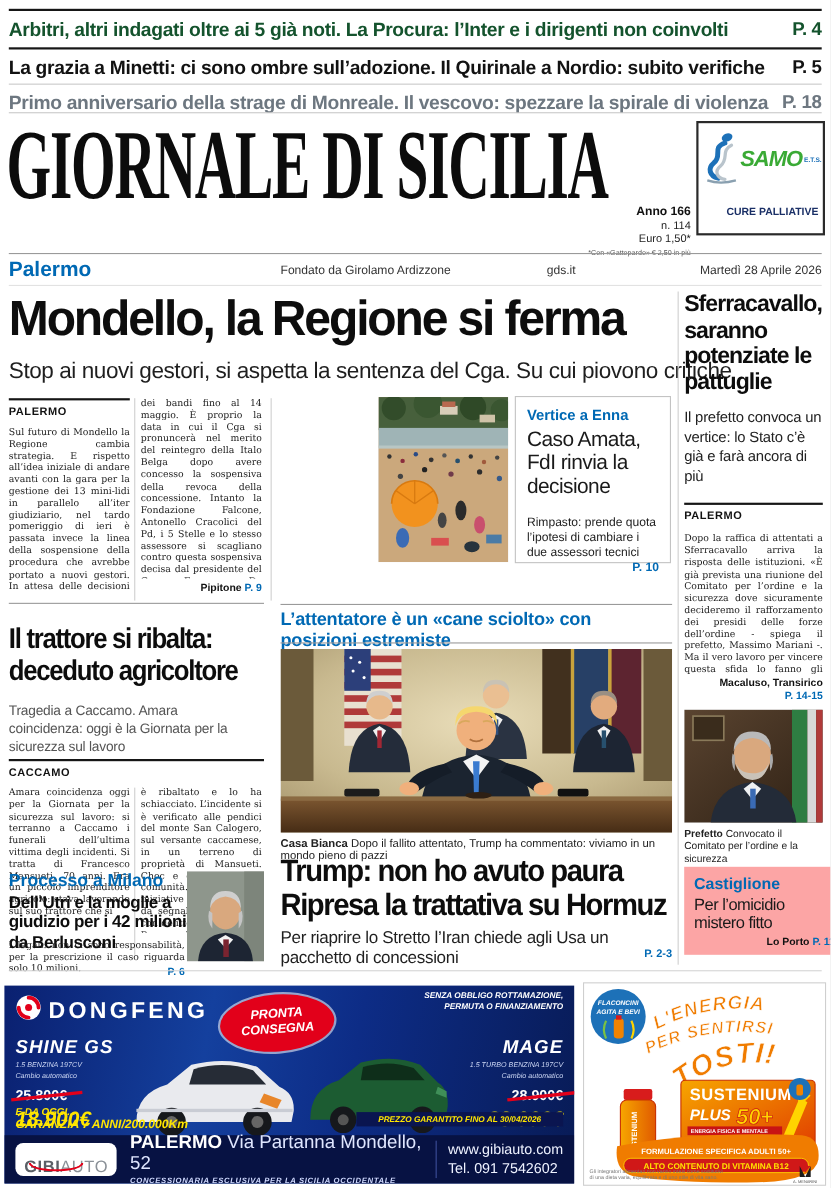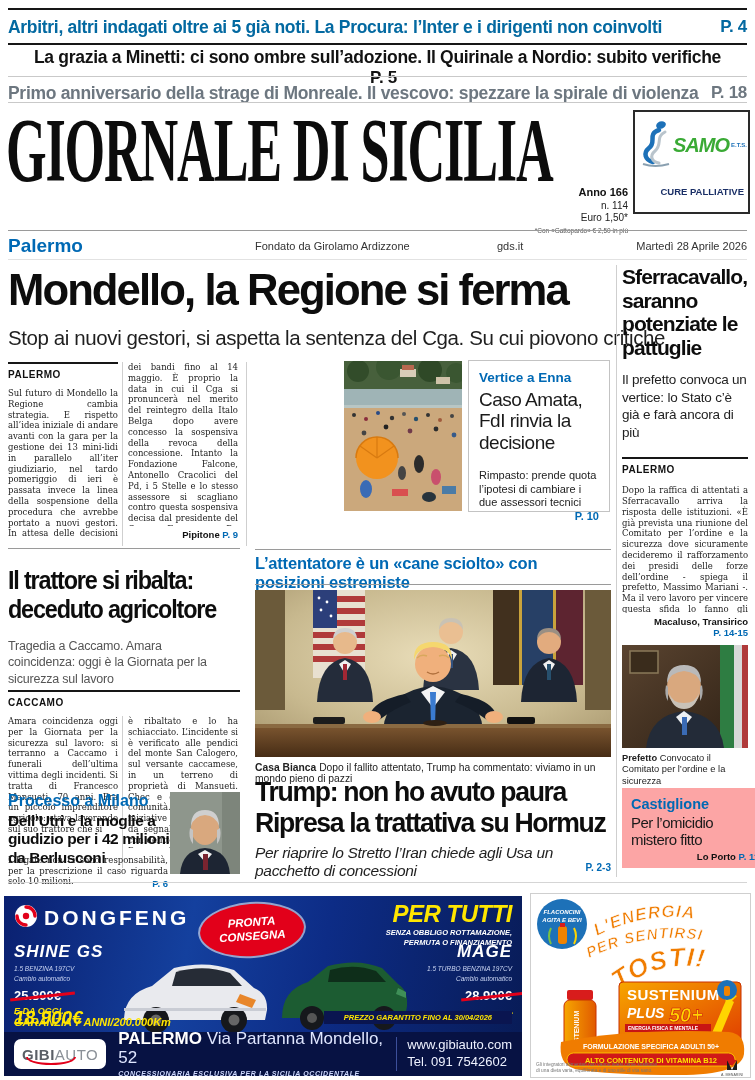--- a/index.html
+++ b/index.html
@@ -10,21 +10,21 @@
     background:#ffffff; overflow:hidden; color:#111;
   }
   .abs { position:absolute; }
   .rule { position:absolute; background:#c9c9c9; height:1px; }
   .rule.dark { background:#161616; height:2px; }
   .vrule { position:absolute; background:#cfcfcf; width:1px; }
 
   
   .teaser { position:absolute; left:8px; right:8px; display:flex; justify-content:space-between; align-items:center; font-weight:bold; font-size:17.5px; letter-spacing:-0.3px; }
   .teaser .tz-page { font-size:17px; white-space:nowrap; margin-left:12px; }
-  .tz-blue { color:#0369a1; } .tz-black { color:#121212; } .tz-gray { color:#6d7780; }
+  .tz-blue { color:#14532d; } .tz-black { color:#121212; } .tz-gray { color:#6d7780; }
 
   
   .logotype {
     position:absolute; left:6px; top:106px; font-family:"Liberation Serif","DejaVu Serif",serif;
     font-weight:bold; font-size:90px; line-height:1; letter-spacing:-2px; color:#0c0c0c;
     transform:scaleX(0.58); transform-origin:left top; white-space:nowrap;
   }
   .mast-info { position:absolute; right:127px; top:186px; text-align:right; line-height:1.25; }
   .mast-info .mi-anno { font-weight:bold; font-size:11px; }
   .mast-info .mi-num, .mast-info .mi-price { font-size:10px; color:#222; }
@@ -67,21 +67,21 @@
   
   .du-k  { position:absolute; left:8px; top:792px; color:#0069b4; font-weight:bold; font-size:16px; }
   .du-hl { position:absolute; left:8px; top:812px; width:162px; font-size:15.5px; font-weight:bold; line-height:1.18; letter-spacing:-0.4px; color:#0d0d0d; }
   .du-tx { position:absolute; left:8px; top:855px; width:160px; font-family:"DejaVu Serif","Liberation Serif",serif; font-size:8.5px; line-height:10.5px; text-align:justify; color:#1c1c1c; }
   .du-pg { position:absolute; left:8px; top:878px; width:160px; text-align:right; font-weight:bold; font-size:9.5px; color:#0069b4; }
 
   
   .tp-k { position:absolute; left:255px; top:554px; width:356px; color:#0069b4; font-weight:bold; font-size:16.5px; letter-spacing:-0.2px; }
   .tp-cap { position:absolute; left:255px; top:762px; width:356px; font-size:10.3px; color:#222; }
   .tp-hl { position:absolute; left:255px; top:777px; width:370px; font-size:28px; font-weight:bold; letter-spacing:-1.4px; line-height:1.1; color:#0d0d0d; transform:scaleX(0.95); transform-origin:left top; }
-  .tp-sub { position:absolute; left:255px; top:844px; width:356px; font-size:15.5px; font-weight:400; letter-spacing:-0.3px; color:#1f1f1f;font-style:italic; }
+  .tp-sub { position:absolute; left:255px; top:844px; width:356px; font-size:15.5px; font-weight:400; letter-spacing:-0.3px; color:#1f1f1f; }
   .tp-pg { position:absolute; left:255px; top:862px; width:356px; text-align:right; font-size:10px; font-weight:bold; color:#0069b4; }
 
   
   .sb { position:absolute; left:622px; top:265px; width:126px; }
   .sb-hl { font-size:21px; font-weight:bold; letter-spacing:-0.9px; line-height:1.12; color:#0d0d0d; }
   .sb-sf { margin-top:12px; font-size:13.5px; line-height:1.3; color:#222; letter-spacing:-0.2px; }
   .sb-kick { margin-top:16px; }
   .sb-body { margin-top:10px; height:128px; }
   .sb-photo { position:absolute; left:622px; top:645px; width:126px; height:103px; }
   .sb-cap { position:absolute; left:622px; top:753px; width:126px; }
@@ -104,42 +104,42 @@
   .df-spec.l { left:10px; } .df-spec.r { right:10px; text-align:right; }
   .df-model { font-size:17px; font-weight:bold; font-style:italic; letter-spacing:1px; }
   .df-sub { font-size:6.5px; color:#c9d4f2; margin-top:2px; line-height:1.5; font-style:italic; }
   .df-old { display:inline-block; position:relative; font-size:13px; font-weight:bold; margin-top:4px; }
   .df-old::after { content:""; position:absolute; left:-4px; right:-14px; top:48%; height:2.5px; background:#e2001a; transform:rotate(-6deg); }
   .df-new { font-size:19px; font-weight:bold; font-style:italic; color:#ffe600; margin-top:3px; }
   .df-warranty { position:absolute; left:10px; bottom:48px; font-style:italic; font-weight:bold; color:#ffe600; }
   .df-warranty .w1 { font-size:9px; } .df-warranty .w2 { font-size:11px; }
   .df-note { position:absolute; right:10px; bottom:52px; font-size:7.5px; font-style:italic; font-weight:bold; color:#ffe600; background:#0a1550; padding:2px 20px; }
   .df-bar { position:absolute; left:0; right:0; bottom:0; height:44px; background:#071243; display:flex; align-items:center; padding:0 10px; gap:12px; }
-  .gibi { background:#fff; border-radius:7px; width:100px; height:30px; display:flex; align-items:center; justify-content:center; position:relative; }
+  .gibi { background:#fff; border-radius:7px; width:100px; height:30px; display:flex; align-items:flex-end; justify-content:center; position:relative; }
   .gibi .g1 { color:#5a5f66; font-weight:bold; font-size:15px; letter-spacing:0.5px; }
   .gibi .g2 { color:#8a9097; font-size:15px; letter-spacing:0.5px; }
   .gibi::after { content:""; position:absolute; left:12px; right:30px; bottom:4px; height:6px; border:2px solid #e2001a; border-top:none; border-radius:0 0 50% 50%/0 0 100% 100%; }
   .df-city { line-height:1.1; }
   .df-city .c1 { font-size:17px; } .df-city .c1 b { font-weight:bold; } .df-city .c1 span.addr { font-weight:300; color:#dfe6ff; }
   .df-city .c2 { font-size:7px; font-style:italic; font-weight:bold; letter-spacing:0.6px; color:#cfd9ff; margin-top:2px; }
   .df-contact { border-left:1px solid #3c4f9a; padding-left:10px; font-size:13px; color:#eef2ff; line-height:1.3; white-space:nowrap; }
   .ad-su { position:absolute; left:530px; top:893px; width:221px; height:185px; background:#fff; border:1px solid #cfcfcf; }
 </style>
 </head>
 <body>
 
 <div id="page">
 
   <div class="rule dark" style="left:8px; right:8px; top:8px;"></div>
   <div class="teaser tz-blue" style="top:13px; height:28px;">
     <span>Arbitri, altri indagati oltre ai 5 già noti. La Procura: l’Inter e i dirigenti non coinvolti</span>
     <span class="tz-page">P. 4</span>
   </div>
   <div class="rule dark" style="left:8px; right:8px; top:43px;"></div>
-  <div class="teaser tz-black" style="top:47px; height:28px;flex-direction:column;">
+  <div class="teaser tz-black" style="top:47px; height:28px;">
     <span>La grazia a Minetti: ci sono ombre sull’adozione. Il Quirinale a Nordio: subito verifiche</span>
     <span class="tz-page">P. 5</span>
   </div>
   <div class="rule" style="left:8px; right:8px; top:76px;"></div>
   <div class="teaser tz-gray" style="top:79px; height:28px;">
     <span>Primo anniversario della strage di Monreale. Il vescovo: spezzare la spirale di violenza</span>
     <span class="tz-page">P. 18</span>
   </div>
   <div class="rule" style="left:8px; right:8px; top:102px;"></div>
 
@@ -432,21 +432,20 @@
           <circle cx="12" cy="12" r="3.2" fill="#e2001a"></circle>
         </svg>
       </span>
       <span class="nm">DONGFENG</span>
     </div>
     <div class="df-badge">
       <span>PRONTA</span>
       <span>CONSEGNA</span>
     </div>
     <div class="df-right">
-      <div class="big">PER TUTTI</div>
       <div class="sm">SENZA OBBLIGO ROTTAMAZIONE,</div>
       <div class="sm">PERMUTA O FINANZIAMENTO</div>
     </div>
     <div class="df-spec l">
       <div class="df-model">SHINE GS</div>
       <div class="df-sub">
         <span>1.5 BENZINA 197CV</span><br>
         <span>Cambio automatico</span>
       </div>
       <div><span class="df-old">25.800€</span></div>

